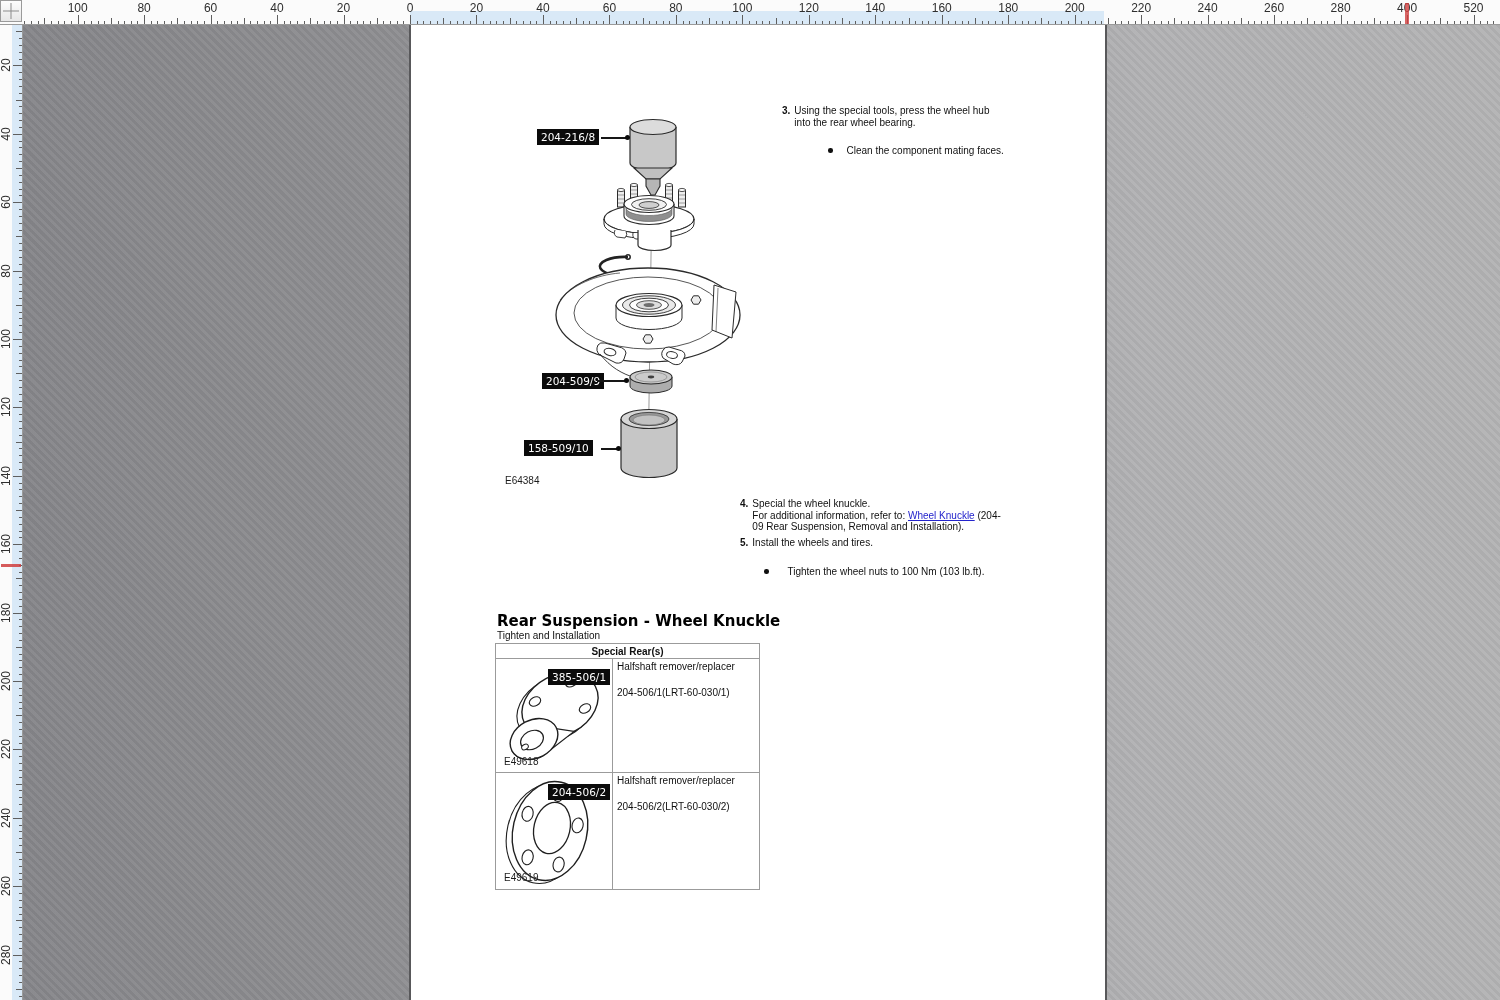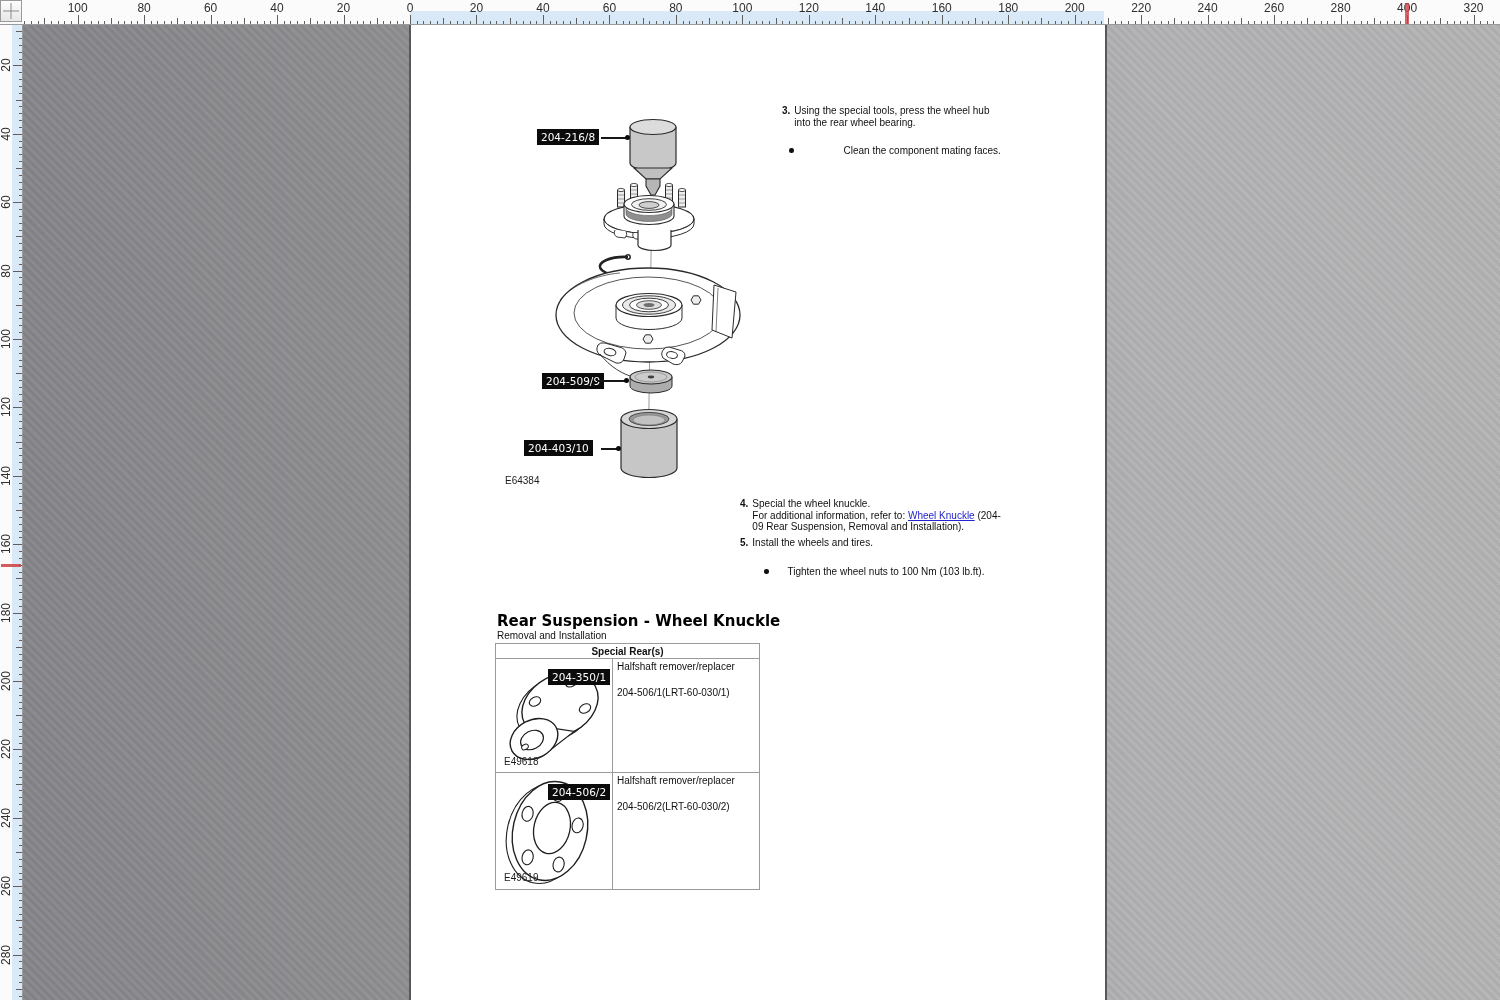--- a/index.html
+++ b/index.html
@@ -292,21 +292,21 @@
         <span class="lbl-h" style="left: 808.82px;">120</span>
         <span class="lbl-h" style="left: 875.29px;">140</span>
         <span class="lbl-h" style="left: 941.76px;">160</span>
         <span class="lbl-h" style="left: 1008.23px;">180</span>
         <span class="lbl-h" style="left: 1074.7px;">200</span>
         <span class="lbl-h" style="left: 1141.17px;">220</span>
         <span class="lbl-h" style="left: 1207.64px;">240</span>
         <span class="lbl-h" style="left: 1274.11px;">260</span>
         <span class="lbl-h" style="left: 1340.58px;">280</span>
         <span class="lbl-h" style="left: 1407.05px;">400</span>
-        <span class="lbl-h" style="left: 1473.52px;">320</span>
+        <span class="lbl-h" style="left: 1473.52px;">520</span>
       </div>
     <div class="hmark" style="left: 1405.05px;"></div>
   </div>
 
   <div class="vruler">
     <div class="vl"></div>
     <div id="vticks">
         <div class="tick-v" style="top: 31.2px; width: 6px;"></div>
         <div class="tick-v" style="top: 38.04px; width: 3.5px;"></div>
         <div class="tick-v" style="top: 44.88px; width: 3.5px;"></div>
@@ -570,32 +570,32 @@
       </svg>
 
       <div class="tool-tag abs" style="left:126px;top:105px;">204-216/8</div>
       <div class="leader" style="left:190px;top:113px;width:26px;"></div>
       <div class="ldot" style="left:214px;top:111px;"></div>
 
       <div class="tool-tag abs" style="left:131px;top:349px;">204-509/9</div>
       <div class="leader" style="left:186px;top:356px;width:28px;"></div>
       <div class="ldot" style="left:213px;top:354px;"></div>
 
-      <div class="tool-tag abs" style="left:113px;top:416px;">204-403/10</div>
+      <div class="tool-tag abs" style="left:113px;top:416px;">158-509/10</div>
       <div class="leader" style="left:190px;top:424px;width:16px;"></div>
       <div class="ldot" style="left:205px;top:422px;"></div>
 
       <div class="figid abs" style="left:94px;top:451px;">E64384</div>
 
       <div class="step bodytxt abs" style="left:371px;top:81px;">
         <span class="stepnum">3.</span>
         <div style="width:216px;">Using the special tools, press the wheel hub<br>into the rear wheel bearing.</div>
       </div>
 
-      <div class="step bodytxt abs" style="left:378px;top:121px;gap:36px;">
+      <div class="step bodytxt abs" style="left:417px;top:121px;">
         <span class="bul"></span>
         <span style="margin-left:14px;">Clean the component mating faces.</span>
       </div>
 
       <div class="step bodytxt abs" style="left:329px;top:474px;">
         <span class="stepnum">4.</span>
         <div style="width:285px;">
           <div>Special the wheel knuckle.</div>
           <div><span>For additional information, refer to: </span><a class="reflink" href="#">Wheel Knuckle</a><span> (204-</span></div>
           <div>09 Rear Suspension, Removal and Installation).</div>
@@ -606,21 +606,21 @@
         <span class="stepnum">5.</span>
         <div>Install the wheels and tires.</div>
       </div>
 
       <div class="step bodytxt abs" style="left:353px;top:542px;">
         <span class="bul"></span>
         <span style="margin-left:19px;">Tighten the wheel nuts to 100 Nm (103 lb.ft).</span>
       </div>
 
       <div class="sect-title abs" style="left:86px;top:588px;">Rear Suspension - Wheel Knuckle</div>
-      <div class="sect-sub abs" style="left:86px;top:606px;">Removal and Installation</div>
+      <div class="sect-sub abs" style="left:86px;top:606px;">Tighten and Installation</div>
 
       <table class="stable abs" style="left:84px;top:619px;">
         <colgroup>
             <col style="width:117px">
             <col style="width:147px">
           </colgroup>
         <tbody>
             <tr>
               <td class="hd" colspan="2">Special Rear(s)</td>
             </tr>
@@ -634,21 +634,21 @@
                   <ellipse cx="89" cy="49.5" rx="6" ry="4.3" transform="rotate(-28 89 49.5)" stroke-width="1.1"></ellipse>
                   <ellipse cx="52.8" cy="68.7" rx="6" ry="4.3" transform="rotate(-28 52.8 68.7)" stroke-width="1.1"></ellipse>
                   <ellipse cx="39" cy="42.5" rx="6" ry="4.3" transform="rotate(-28 39 42.5)" stroke-width="1.1"></ellipse>
                   <ellipse cx="75.2" cy="23.3" rx="6" ry="4.3" transform="rotate(-28 75.2 23.3)" stroke-width="1.1"></ellipse>
                   <path d="M28.7,64.8 L15.9,91.7 A25,19 -28 0 0 46.9,96.8 L78.1,72.5 Z" stroke-width="1.2"></path>
                   <ellipse cx="38" cy="80" rx="25" ry="19" transform="rotate(-28 38 80)" stroke-width="1.4"></ellipse>
                   <ellipse cx="36" cy="81" rx="12" ry="9" transform="rotate(-28 36 81)" stroke-width="1.2"></ellipse>
                   <ellipse cx="29" cy="88" rx="3.5" ry="2.5" transform="rotate(-28 29 88)" stroke-width="1"></ellipse>
                 </g>
               </svg>
-              <div class="tool-tag" style="left:52px;top:10px;">204-350/1</div>
+              <div class="tool-tag" style="left:52px;top:10px;">385-506/1</div>
               <div class="figid abs" style="left:8px;bottom:5px;">E49618</div>
             </div>
           </td>
           <td class="desccell">
             <div>Halfshaft remover/replacer</div>
             <div class="desc2">204-506/1(LRT-60-030/1)</div>
           </td>
         </tr>
         <tr>
           <td>

